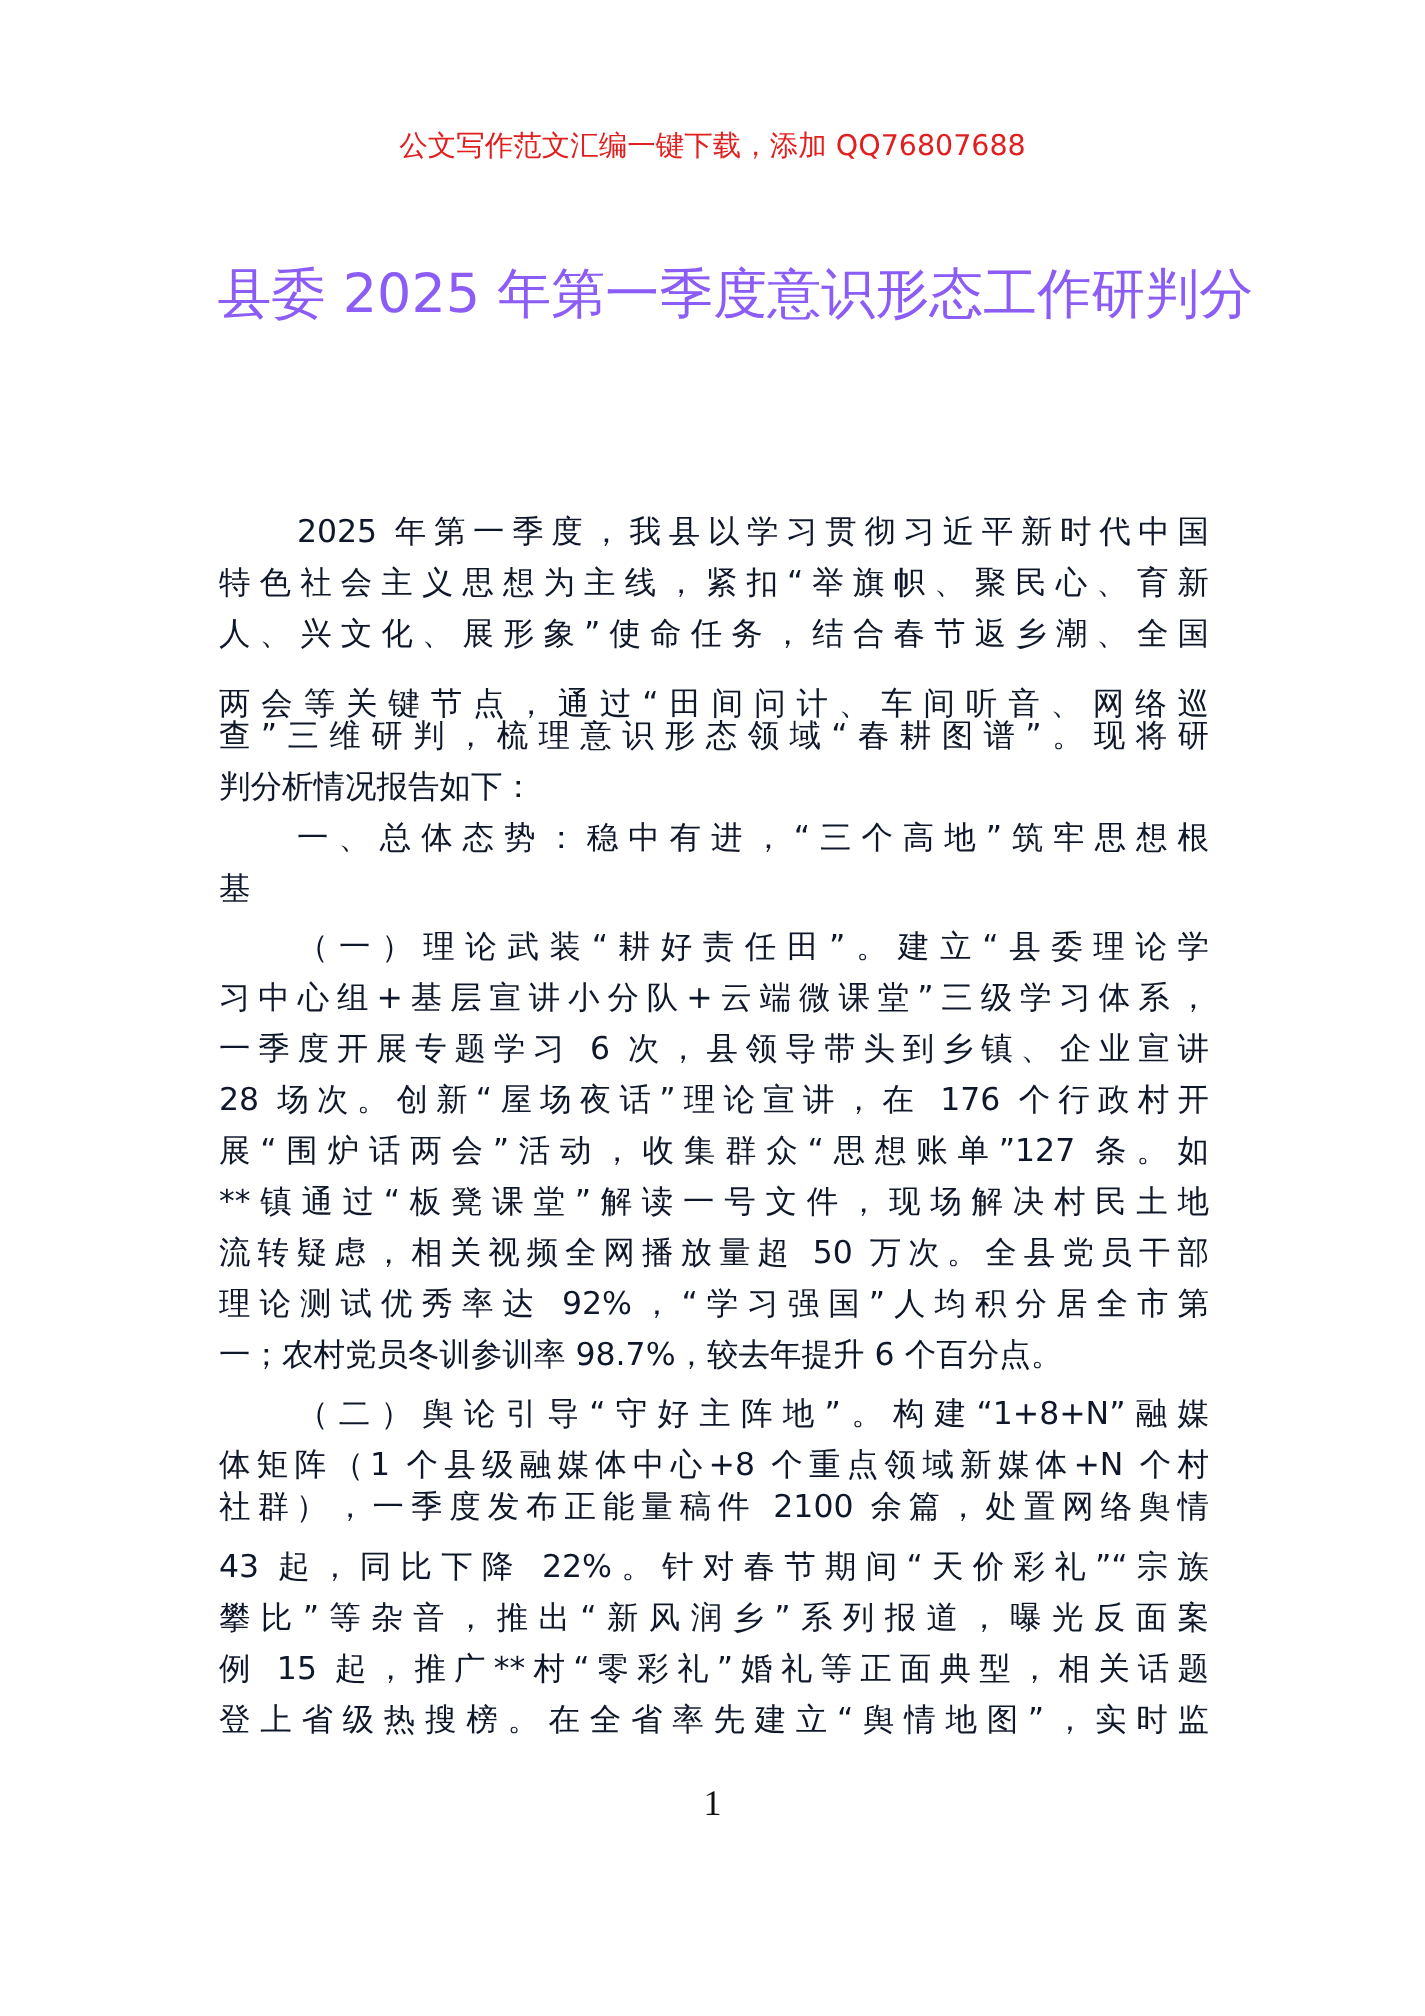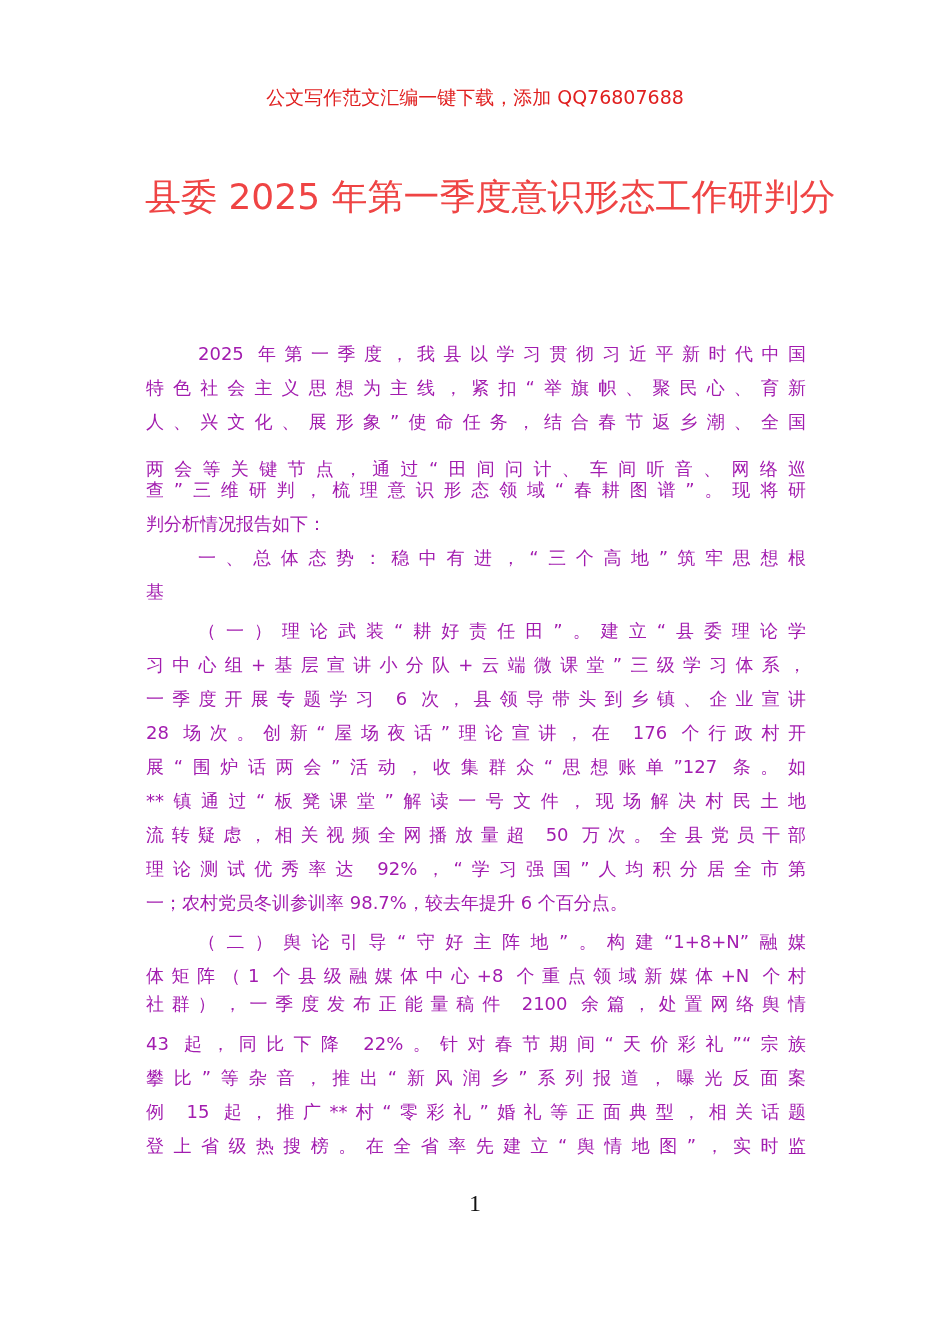--- a/index.html
+++ b/index.html
@@ -33,34 +33,34 @@
       letter-spacing: 0px;
       line-height: 26px;
     }
     .title {
       position: absolute;
       left: 145px;
       width: 660px;
       text-align: center;
       font-size: 36px;
       line-height: 44px;
-      color: #ef4444;
+      color: #8b5cf6;
       white-space: nowrap;
     }
     .title.l1 { top: 175px; }
     .title.l2 { top: 240px; }
     .body-line {
       position: absolute;
       left: 146px;
       width: 660px;
-      font-size: 18px;
+      font-size: 21px;
       line-height: 34px;
       height: 34px;
       white-space: nowrap;
-      color: #a21caf;
+      color: #0f172a;
       text-align: justify;
       text-align-last: justify;
     }
     .body-line.indent { padding-left: 52px; width: 608px; }
     .body-line.last { text-align-last: left; }
     .page-number {
       position: absolute;
       top: 1190px;
       left: 0;
       width: 950px;

